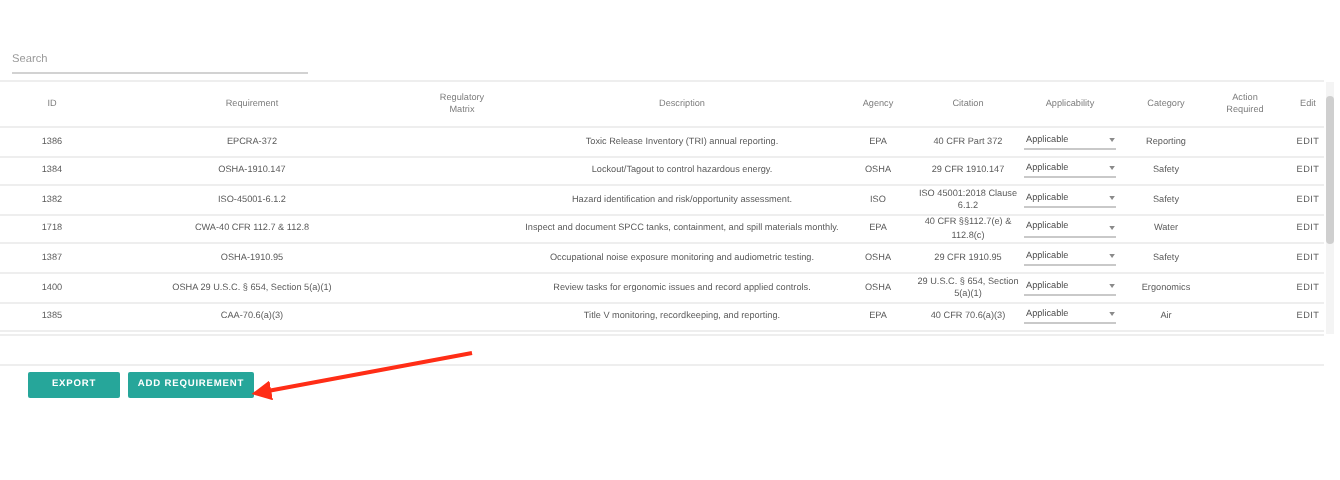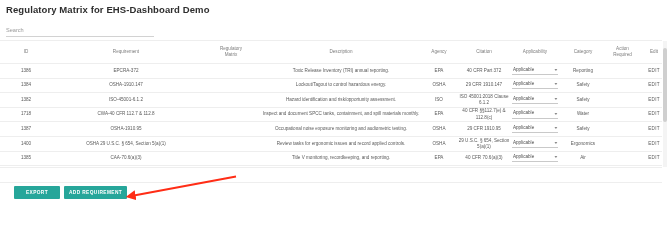--- a/index.html
+++ b/index.html
@@ -210,21 +210,20 @@
     width: 135px;
     height: 34px;
     pointer-events: none;
   }
 </style>
 </head>
 <body>
 
 <div class="page">
 
-  <div class="page-title">Regulatory Matrix for EHS-Dashboard Demo</div>
 
   <div class="search-wrap">
     <input class="search-input" type="text" placeholder="Search" style="">
   </div>
 
   <div class="table-card">
     <table class="matrix">
       <colgroup>
         <col class="c-id">
           <col class="c-req">

